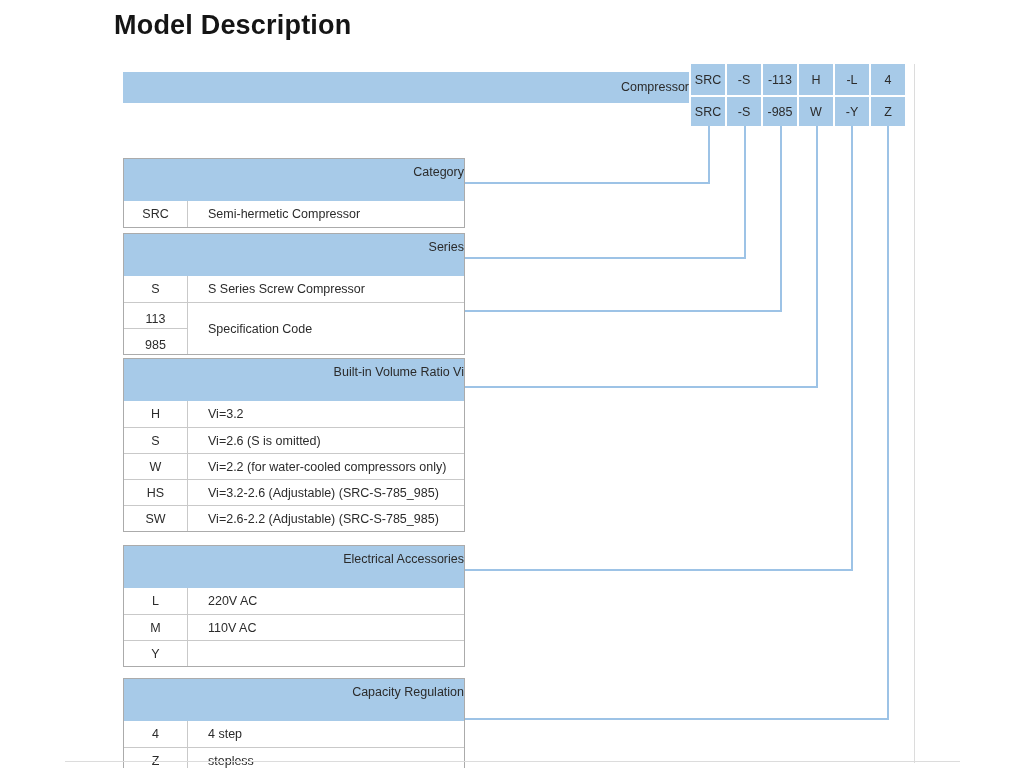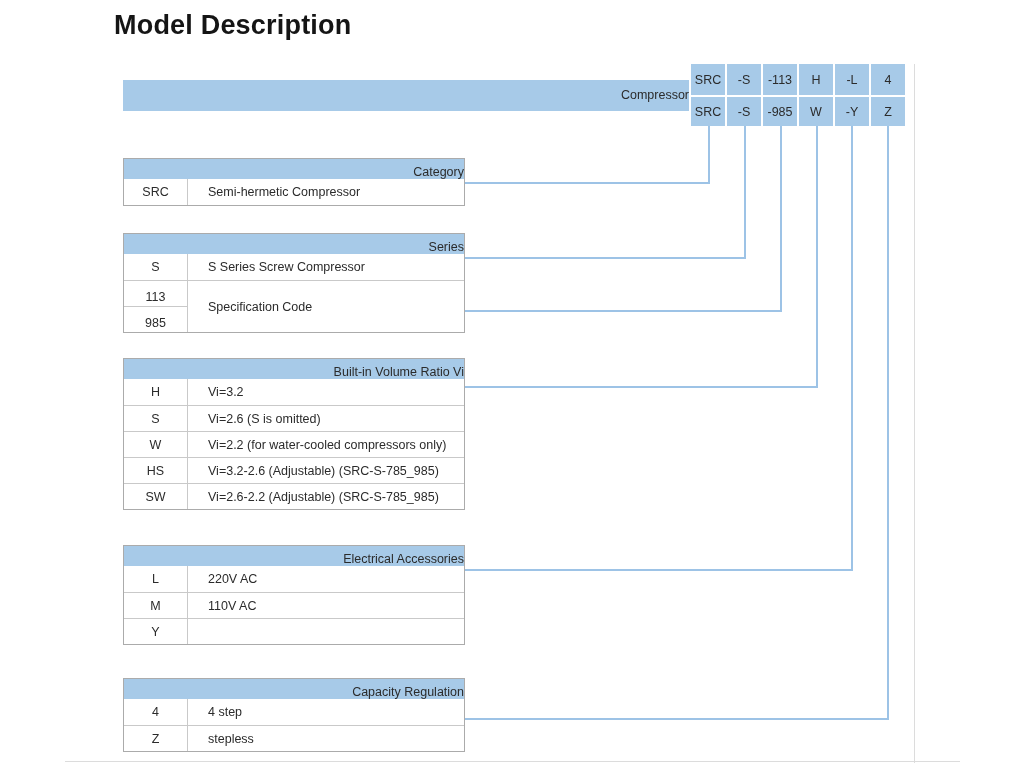--- a/index.html
+++ b/index.html
@@ -11,30 +11,30 @@
     --frame-line:#dcdcdc;
   }
   *{margin:0;padding:0;box-sizing:border-box;}
   html,body{background:#ffffff;}
   body{font-family:"Liberation Sans","DejaVu Sans",sans-serif;color:var(--text-dark);}
   .canvas{position:relative;width:1024px;height:768px;background:#fff;overflow:hidden;text-align:right;}
 
   .page-title{position:absolute;left:114px;top:10px;font-size:27px;font-weight:bold;color:#151515;letter-spacing:0.2px;}
 
   
-  .bar-label{position:absolute;left:123px;top:80px;width:566px;height:31px;background:var(--header-blue);
+  .bar-label{position:absolute;left:123px;top:72px;width:566px;height:31px;background:var(--header-blue);
              font-size:12.5px;line-height:31px;color:var(--text-dark);}
   .code-cell{position:absolute;width:34px;background:var(--header-blue);font-size:12.5px;color:var(--text-dark);
              display:flex;align-items:center;justify-content:center;}
   .row1{top:64px;height:31px;}
   .row2{top:97px;height:29px;}
 
   
   .tbl{position:absolute;left:123px;width:342px;background:#fff;border:1px solid var(--border-gray);}
-  .tbl-header{height:20px;background:var(--header-blue);font-size:12.5px;line-height:26px;padding-left:17px;color:var(--text-dark);}
+  .tbl-header{height:42px;background:var(--header-blue);font-size:12.5px;line-height:26px;padding-left:17px;color:var(--text-dark);}
   .tbl-row{display:flex;height:26px;border-top:1px solid var(--row-line);}
   .tbl-row.first{border-top:none;}
   .code-col{width:64px;border-right:1px solid var(--row-line);display:flex;align-items:center;justify-content:center;
             font-size:12.5px;color:var(--text-dark);}
   .desc-col{flex:1;display:flex;align-items:center;padding-left:20px;font-size:12.5px;color:var(--text-dark);}
   .merged-row{display:flex;height:52px;border-top:1px solid var(--row-line);}
   .code-stack{width:64px;border-right:1px solid var(--row-line);display:flex;flex-direction:column;}
   .code-stack > div{height:26px;display:flex;align-items:center;justify-content:center;font-size:12.5px;margin-top:8px;}
   .code-stack > div:first-child{border-bottom:1px solid var(--row-line);}
 

